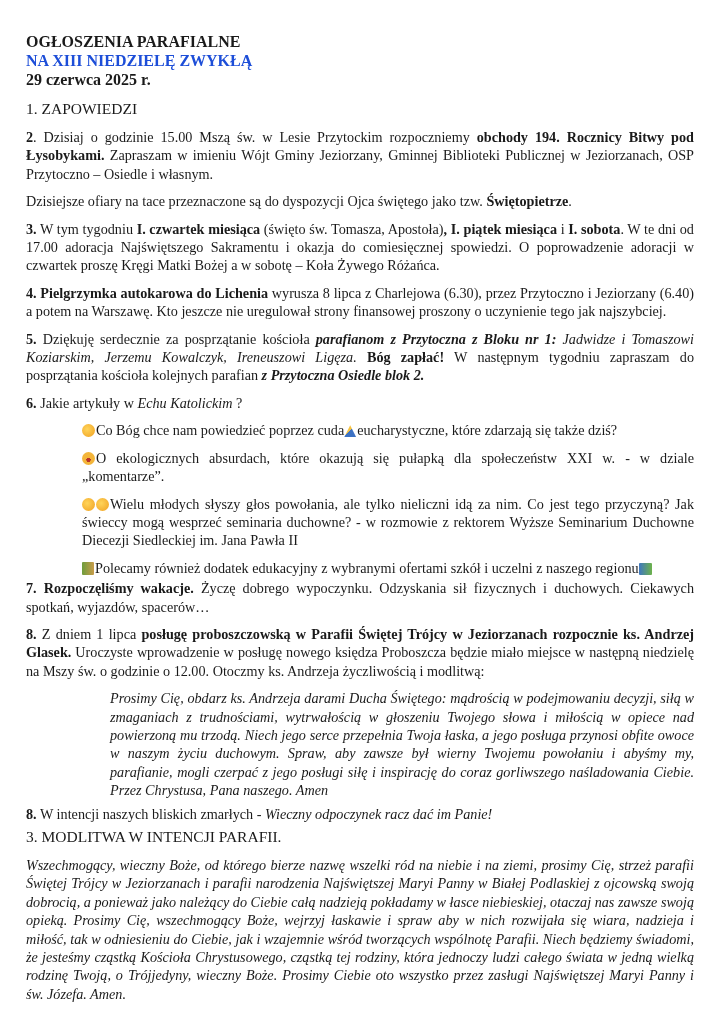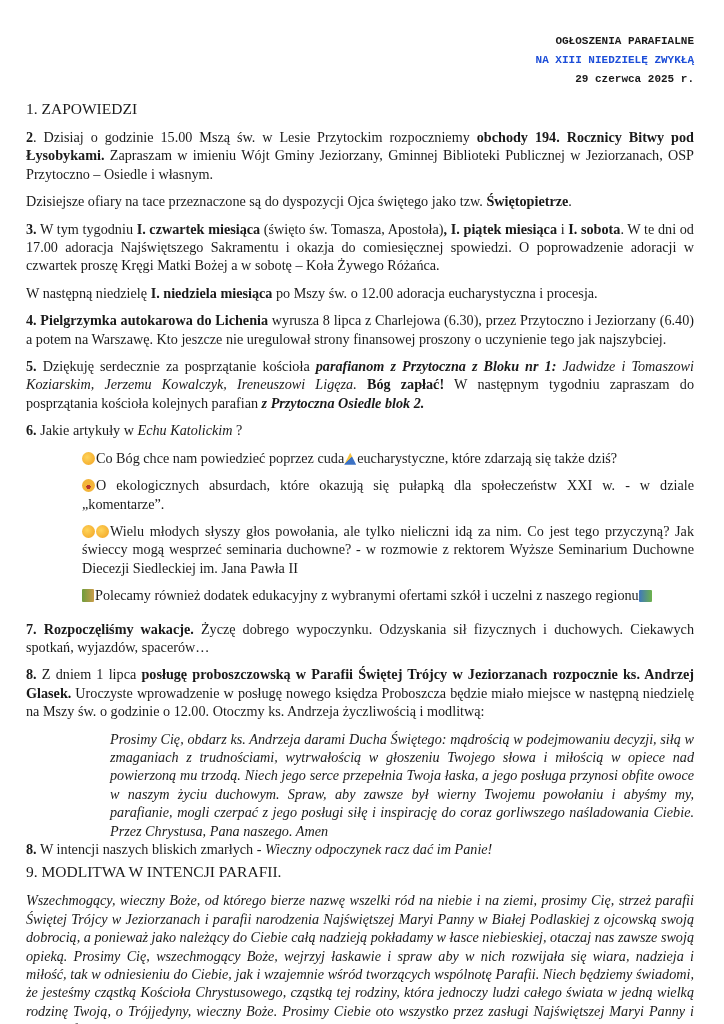--- a/index.html
+++ b/index.html
@@ -4,21 +4,21 @@
 <style>
   html, body { margin: 0; padding: 0; background: #ffffff; }
   body {
     width: 724px; height: 1024px; overflow: hidden;
     font-family: "Liberation Serif", serif;
     color: #1a1a1a;
     font-size: 14.2px;
     line-height: 18.4px;
   }
   .page { position: relative; padding: 32px 30px 0 26px; }
-  .hdr { text-align: right; font-weight: bold; font-size: 11px; line-height: 19px; font-family: Liberation Mono, monospace; }
+  .hdr { text-align: left; font-weight: bold; font-size: 16px; line-height: 19px; }
   .hdr .green { color: #1d4ed8; }
   p { margin: 0; text-align: justify; }
   .h1 { font-weight: normal; font-size: 15.5px; line-height: 20px; }
   .gap { margin-top: 9px; }
   .indent { margin-left: 56px; }
   .quote { margin-left: 84px; font-style: italic; }
   .emo { display: inline-block; width: 13px; height: 13px; border-radius: 50%; vertical-align: -2px; margin-right: 1px; }
   .emo.face { background: radial-gradient(circle at 40% 40%, #ffd45a, #f0a020); }
   .emo.hands { border-radius: 2px 2px 0 0; width: 12px; height: 12px;
     background: linear-gradient(135deg, #f5c242 50%, #3d72c4 50%);
@@ -42,42 +42,41 @@
   </div>
 
   <div class="h1" style="margin-top:10px">1. ZAPOWIEDZI</div>
 
   <p class="gap"><b>2</b><span>. Dzisiaj o godzinie 15.00 Mszą św. w Lesie Przytockim rozpoczniemy </span><b>obchody 194. Rocznicy Bitwy pod Łysobykami.</b><span> Zapraszam w imieniu Wójt Gminy Jeziorzany, Gminnej Biblioteki Publicznej w Jeziorzanach, OSP Przytoczno – Osiedle i własnym.</span></p>
 
   <p class="gap"><span>Dzisiejsze ofiary na tace przeznaczone są do dyspozycji Ojca świętego jako tzw. </span><b>Świętopietrze</b><span>.</span></p>
 
   <p class="gap"><b>3.</b><span> W tym tygodniu </span><b>I. czwartek miesiąca</b><span> (święto św. Tomasza, Apostoła)</span><b>, I. piątek miesiąca</b><span> i </span><b>I. sobota</b><span>. W te dni od 17.00 adoracja Najświętszego Sakramentu i okazja do comiesięcznej spowiedzi. O poprowadzenie adoracji w czwartek proszę Kręgi Matki Bożej a w sobotę – Koła Żywego Różańca.</span></p>
 
-  <p class="gap"><span>W następną niedzielę </span><b>I. niedziela miesiąca</b><span> po Mszy św. o 12.00 adoracja eucharystyczna i procesja.</span></p>
 
   <p class="gap"><b>4. Pielgrzymka autokarowa do Lichenia</b><span> wyrusza 8 lipca z Charlejowa (6.30), przez Przytoczno i Jeziorzany (6.40) a potem na Warszawę. Kto jeszcze nie uregulował strony finansowej proszony o uczynienie tego jak najszybciej.</span></p>
 
   <p class="gap"><b>5.</b><span> Dziękuję serdecznie za posprzątanie kościoła </span><b><i>parafianom z Przytoczna z Bloku nr 1:</i></b><i> Jadwidze i Tomaszowi Koziarskim, Jerzemu Kowalczyk, Ireneuszowi Ligęza.</i><b> Bóg zapłać!</b><span> W następnym tygodniu zapraszam do posprzątania kościoła kolejnych parafian </span><b><i>z Przytoczna Osiedle blok 2.</i></b></p>
 
   <p class="gap"><b>6.</b><span> Jakie artykuły w </span><i>Echu Katolickim</i><span> ?</span></p>
 
   <p class="gap indent"><span class="emo face"></span><span>Co Bóg chce nam powiedzieć poprzez cuda</span><span class="emo hands"></span><span>eucharystyczne, które zdarzają się także dziś?</span></p>
 
   <p class="gap indent"><span class="emo shock"></span><span>O ekologicznych absurdach, które okazują się pułapką dla społeczeństw XXI w. - w dziale „komentarze”.</span></p>
 
   <p class="gap indent"><span class="emo face"></span><span class="emo face"></span><span>Wielu młodych słyszy głos powołania, ale tylko nieliczni idą za nim. Co jest tego przyczyną? Jak świeccy mogą wesprzeć seminaria duchowne? - w rozmowie z rektorem Wyższe Seminarium Duchowne Diecezji Siedleckiej im. Jana Pawła II</span></p>
 
 
   <p class="gap indent"><span class="emo book"></span><span>Polecamy również dodatek edukacyjny z wybranymi ofertami szkół i uczelni z naszego regionu</span><span class="emo school"></span></p>
 
-  <p style="margin-top:15px"><b>7. Rozpoczęliśmy wakacje.</b><span> Życzę dobrego wypoczynku. Odzyskania sił fizycznych i duchowych. Ciekawych spotkań, wyjazdów, spacerów…</span></p>
+  <p style="margin-top:2px"><b>7. Rozpoczęliśmy wakacje.</b><span> Życzę dobrego wypoczynku. Odzyskania sił fizycznych i duchowych. Ciekawych spotkań, wyjazdów, spacerów…</span></p>
 
   <p class="gap"><b>8.</b><span> Z dniem 1 lipca </span><b>posługę proboszczowską w Parafii Świętej Trójcy w Jeziorzanach rozpocznie ks. Andrzej Glasek.</b><span> Uroczyste wprowadzenie w posługę nowego księdza Proboszcza będzie miało miejsce w następną niedzielę na Mszy św. o godzinie o 12.00. Otoczmy ks. Andrzeja życzliwością i modlitwą:</span></p>
 
   <p class="gap quote">Prosimy Cię, obdarz ks. Andrzeja darami Ducha Świętego: mądrością w podejmowaniu decyzji, siłą w zmaganiach z trudnościami, wytrwałością w głoszeniu Twojego słowa i miłością w opiece nad powierzoną mu trzodą. Niech jego serce przepełnia Twoja łaska, a jego posługa przynosi obfite owoce w naszym życiu duchowym. Spraw, aby zawsze był wierny Twojemu powołaniu i abyśmy my, parafianie, mogli czerpać z jego posługi siłę i inspirację do coraz gorliwszego naśladowania Ciebie. Przez Chrystusa, Pana naszego. Amen</p>
 
-  <p style=""><b>8.</b><span> W intencji naszych bliskich zmarłych - </span><i>Wieczny odpoczynek racz dać im Panie!</i></p>
+  <p style="margin-top:5px"><b>8.</b><span> W intencji naszych bliskich zmarłych - </span><i>Wieczny odpoczynek racz dać im Panie!</i></p>
 
-  <div class="h1" style="margin-top:4px">9. MODLITWA W INTENCJI PARAFII.</div>
+  <div class="h1" style="margin-top:4px">3. MODLITWA W INTENCJI PARAFII.</div>
 
   <p class="gap" style="font-style:italic">Wszechmogący, wieczny Boże, od którego bierze nazwę wszelki ród na niebie i na ziemi, prosimy Cię, strzeż parafii Świętej Trójcy w Jeziorzanach i parafii narodzenia Najświętszej Maryi Panny w Białej Podlaskiej z ojcowską swoją dobrocią, a ponieważ jako należący do Ciebie całą nadzieją pokładamy w łasce niebieskiej, otaczaj nas zawsze swoją opieką. Prosimy Cię, wszechmogący Boże, wejrzyj łaskawie i spraw aby w nich rozwijała się wiara, nadzieja i miłość, tak w odniesieniu do Ciebie, jak i wzajemnie wśród tworzących wspólnotę Parafii. Niech będziemy świadomi, że jesteśmy cząstką Kościoła Chrystusowego, cząstką tej rodziny, która jednoczy ludzi całego świata w jedną wielką rodzinę Twoją, o Trójjedyny, wieczny Boże. Prosimy Ciebie oto wszystko przez zasługi Najświętszej Maryi Panny i św. Józefa. Amen.</p>
 
 </div>
 
 </body></html>

